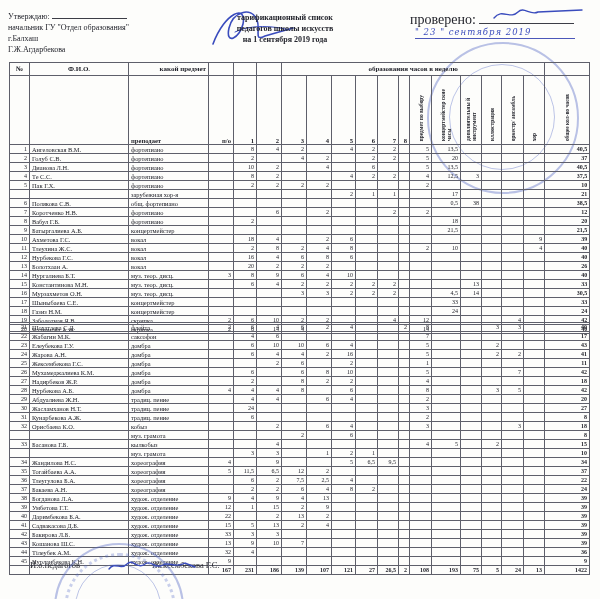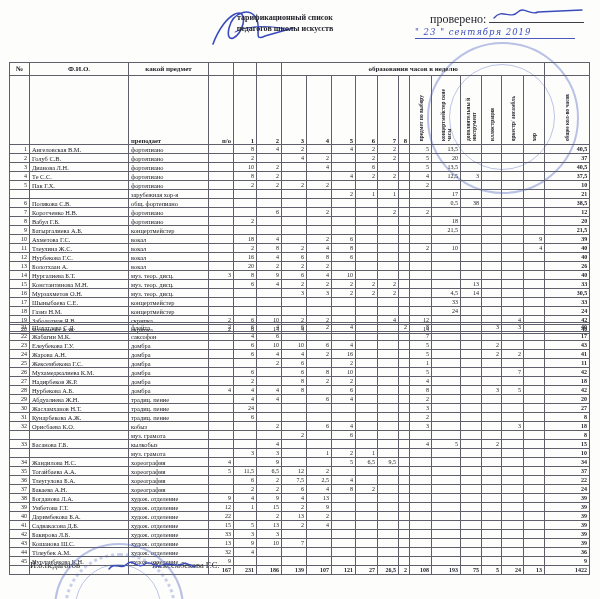--- a/index.html
+++ b/index.html
@@ -6,21 +6,21 @@
   .page{
     position:relative;width:600px;height:599px;margin:0 auto;
     background:#fdfdfb;overflow:hidden;
     font-family:"Liberation Serif", serif;color:#23242c;
   }
   
   .approve{position:absolute;left:8px;top:10px;font-size:8px;line-height:11px;width:180px;}
   .approve .sigline{display:inline-block;width:75px;border-bottom:1px solid #3c3d46;height:8px;}
   .doc-title{position:absolute;left:205px;top:12px;width:160px;text-align:center;
     font-weight:bold;font-size:8px;line-height:11px;}
-  .checked{position:absolute;left:430px;top:12px;width:170px;font-size:12px;}
+  .checked{position:absolute;left:410px;top:12px;width:170px;font-size:14px;}
   .checked .sigline{display:inline-block;width:95px;border-bottom:1px solid #3c3d46;height:8px;}
   .hand{color:#3a4cbd;font-style:italic;font-size:8.5px;letter-spacing:1px;
     font-family:"DejaVu Serif", serif;}
   .checked-date{position:absolute;left:415px;top:27px;width:160px;border-bottom:1px solid #4b57b9;
     padding-bottom:1px;}
   .sig-svg{position:absolute;pointer-events:none;}
   
   .stamp{position:absolute;border-radius:50%;pointer-events:none;}
   .stamp-outer{border:2px solid rgba(82,103,198,.40);}
   .stamp-inner{border:1.4px solid rgba(82,103,198,.38);}
@@ -29,47 +29,55 @@
   table{border-collapse:collapse;table-layout:fixed;position:absolute;left:9px;width:580px;
     font-size:6px;line-height:7px;}
   #table1{top:62px;}
   #table2{top:322px;}
   th,td{border:1px solid #5e5f6a;padding:0 2px;overflow:hidden;white-space:nowrap;
     height:8px;text-align:right;vertical-align:middle;}
   td.namecol,td.subjcol{text-align:left;font-size:6.4px;}
   td.numcol{text-align:right;}
   td.totalcol{font-weight:bold;}
   tr.h1 th{height:12px;font-weight:bold;font-size:7px;text-align:center;}
-  tr.h1 th.left{text-align:center;}
+  tr.h1 th.left{text-align:right;}
   tr.h2 th{height:66px;vertical-align:bottom;font-weight:bold;}
   tr.h2 th.teaches{text-align:left;font-size:6.6px;}
   tr.h2 th.bnum{text-align:right;font-size:6.6px;}
   th.rot{vertical-align:bottom;text-align:center;padding:1px 0;}
   th.rot span{writing-mode:vertical-rl;transform:rotate(180deg);display:inline-block;
     font-size:5.4px;line-height:6px;font-weight:bold;max-height:64px;white-space:normal;
     text-align:left;}
   tr.totals td{font-weight:bold;}
   
   .footer{position:absolute;left:30px;top:560px;font-size:8.5px;}
   .footer .name{margin-left:70px;}
 </style>
 </head>
 <body>
 
 <div class="page">
 
+  <div class="approve">
+    <div><span>Утверждаю:</span>
+      <span class="sigline"></span></div>
+    <div>начальник ГУ "Отдел образования"</div>
+    <div>г.Балхаш</div>
+    <div>Г.Ж.Агдарбекова</div>
+  </div>
 
   <svg class="sig-svg" style="left:195px;top:2px;" width="150" height="48" viewBox="0 0 150 48">
     <path d="M18,42 C30,10 52,2 48,22 C45,36 30,44 34,26 C38,10 56,4 62,18 C66,28 58,40 70,34 L98,26" fill="none" stroke="#3a4cbd" stroke-width="1.6" stroke-linecap="round"></path>
     <path d="M40,30 C55,22 80,24 95,28" fill="none" stroke="#3a4cbd" stroke-width="1" stroke-linecap="round"></path>
   </svg>
 
   <div class="doc-title">
     <div>тарификационный список</div>
     <div>педагогов школы искусств</div>
+    <div>на 1 сентября 2019 года</div>
   </div>
 
   <div class="checked">
     <span>проверено:</span>
     <span class="sigline"></span>
   </div>
   <svg class="sig-svg" style="left:490px;top:4px;" width="100" height="20" viewBox="0 0 100 20">
     <path d="M4,14 C12,4 20,16 28,8 C34,2 40,12 48,8 L92,6" fill="none" stroke="#3a4cbd" stroke-width="1.4" stroke-linecap="round"></path>
   </svg>
   <div class="checked-date hand">" 23 " сентября 2019</div>

